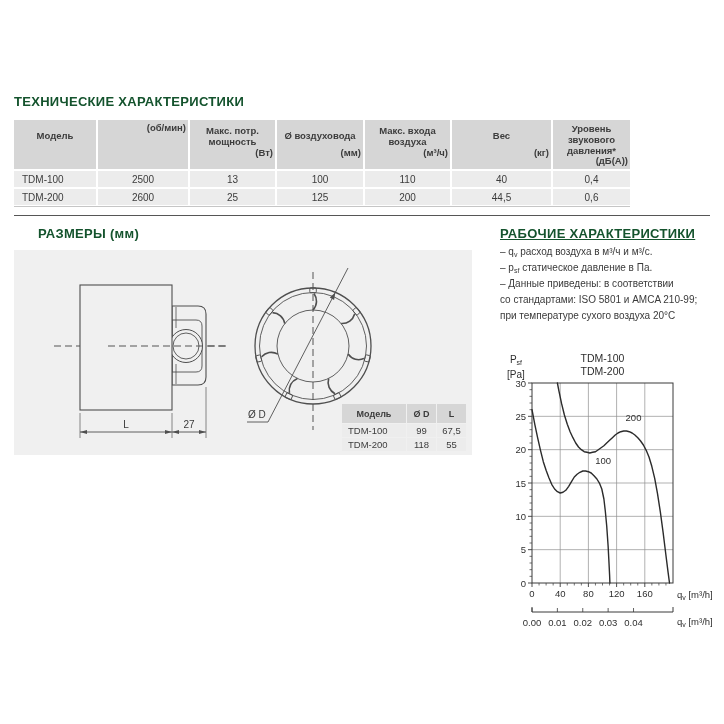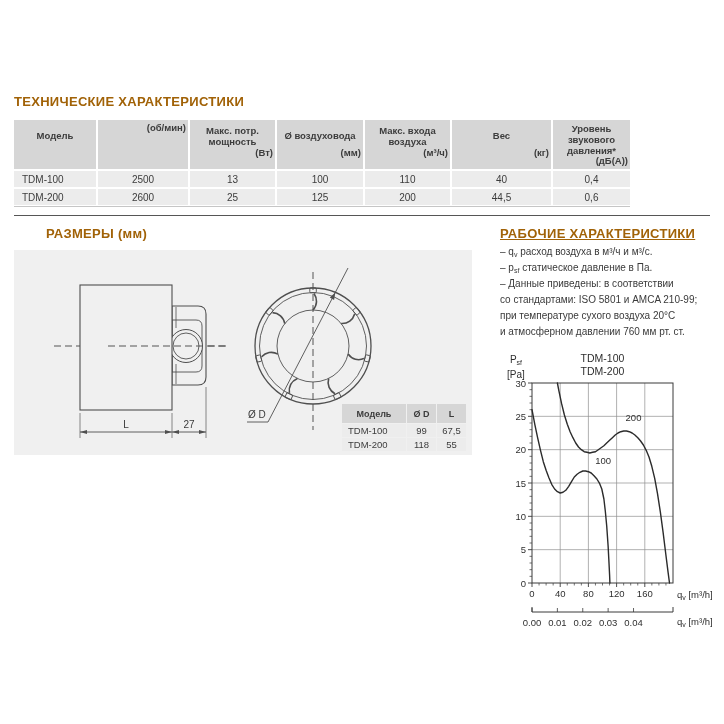--- a/index.html
+++ b/index.html
@@ -1,20 +1,20 @@
 <!DOCTYPE html>
 <html><head>
 <meta charset="utf-8">
 <style>
   html,body{margin:0;padding:0;}
   #page{position:relative;width:724px;height:724px;background:#ffffff;overflow:hidden;
         font-family:"Liberation Sans",sans-serif;color:#3c3c3c;}
-  .section-title{position:absolute;font-weight:bold;font-size:13px;color:#a16207;letter-spacing:.3px;}
+  .section-title{position:absolute;font-weight:bold;font-size:13px;color:#14532d;letter-spacing:.3px;}
   #tech-title{left:14px;top:94px;}
-  #dims-title{left:22px;top:226px;padding-left:24px;}
+  #dims-title{left:14px;top:226px;padding-left:24px;}
   #perf-title{left:500px;top:226px;text-decoration:underline;}
 
   
   #spec-table{position:absolute;left:14px;top:120px;display:grid;
     grid-template-columns:82px 90px 85px 86px 85px 99px 77px;gap:2px;border-bottom:1px solid #c6c6c6;padding-bottom:1px;}
   .hcell{background:#d6d6d6;font-size:9.5px;font-weight:bold;text-align:center;
     padding:3px 2px 3px;line-height:11px;}
   .hlabel{min-height:25px;display:flex;align-items:center;justify-content:center;}
   .hunit{line-height:10px;text-align:right;}
   .dcell{background:#ececec;font-size:10px;height:16px;display:flex;align-items:center;justify-content:center;}
@@ -178,21 +178,20 @@
   </div>
 
   <div id="perf-title" class="section-title">РАБОЧИЕ ХАРАКТЕРИСТИКИ</div>
 
   <div id="perf-notes">
     <div class="note-line"><span>– q</span><span class="sub">v</span><span> расход воздуха в м³/ч и м³/с.</span></div>
     <div class="note-line"><span>– p</span><span class="sub">sf</span><span> статическое давление в Па.</span></div>
     <div class="note-line"><span>– Данные приведены: в соответствии</span><span class="sub"></span><span></span></div>
     <div class="note-line"><span>со стандартами: ISO 5801 и AMCA 210-99;</span><span class="sub"></span><span></span></div>
     <div class="note-line"><span>при температуре сухого воздуха 20°C</span><span class="sub"></span><span></span></div>
-    <div class="note-line"><span>и атмосферном давлении 760 мм рт. ст.</span><span class="sub"></span><span></span></div>
   </div>
 
   <div id="chart">
     <svg id="chart-svg" width="229" height="290" viewBox="0 0 229 290">
         <line x1="37" y1="199.66666666666669" x2="178" y2="199.66666666666669" stroke="#8f8f8f" stroke-width="0.7"></line>
         <line x1="37" y1="166.33333333333334" x2="178" y2="166.33333333333334" stroke="#8f8f8f" stroke-width="0.7"></line>
         <line x1="37" y1="133" x2="178" y2="133" stroke="#8f8f8f" stroke-width="0.7"></line>
         <line x1="37" y1="99.66666666666669" x2="178" y2="99.66666666666669" stroke="#8f8f8f" stroke-width="0.7"></line>
         <line x1="37" y1="66.33333333333331" x2="178" y2="66.33333333333331" stroke="#8f8f8f" stroke-width="0.7"></line>
         <line x1="65.2" y1="33" x2="65.2" y2="233" stroke="#8f8f8f" stroke-width="0.7"></line>

